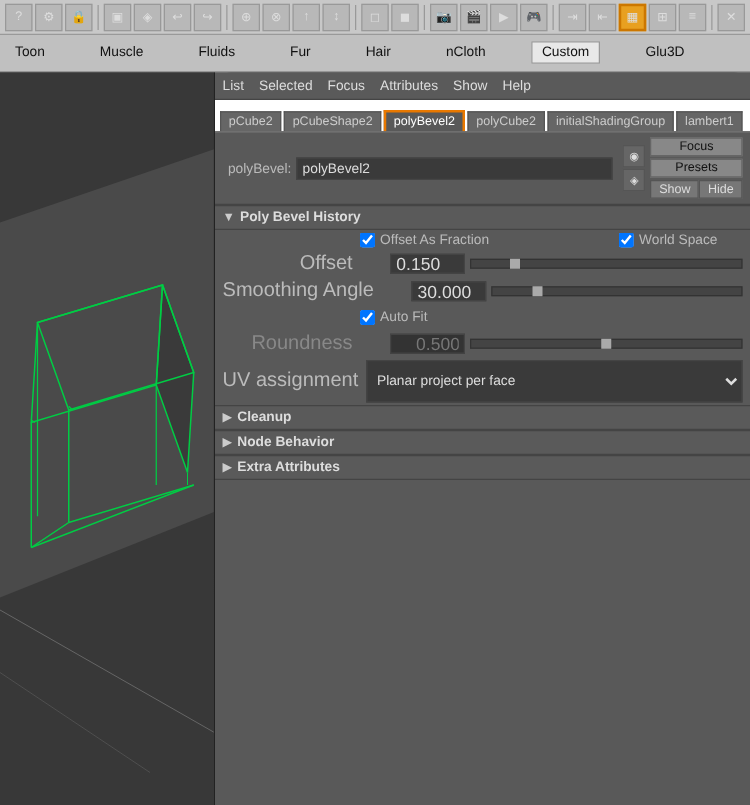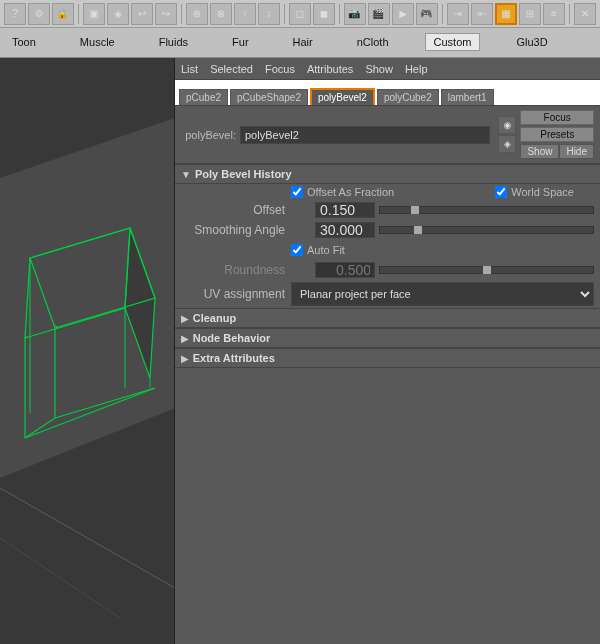--- a/index.html
+++ b/index.html
@@ -251,21 +251,21 @@
 
     
     .attr-row {
       display: flex;
       align-items: center;
       padding: 2px 6px;
       min-height: 20px;
     }
     .attr-label {
       color: #bbb;
-      font-size: 12px;
+      font-size: 16px;
       text-align: right;
       min-width: 110px;
       padding-right: 6px;
     }
     .attr-value-input {
       background: #3a3a3a;
       border: 1px solid #444;
       color: #ddd;
       font-size: 14px;
       padding: 1px 4px;
@@ -295,21 +295,21 @@
       align-items: center;
       padding: 2px 6px;
     }
     .uv-select {
       background: #3a3a3a;
       border: 1px solid #444;
       color: #ddd;
       font-size: 11px;
       padding: 1px 4px;
       flex: 1;
-      height: 24px;
+      height: 34px;
     }
 
     
     .collapsed-section {
       display: flex;
       align-items: center;
       padding: 3px 6px;
       background: #5a5a5a;
       border-top: 1px solid #444;
       border-bottom: 1px solid #444;
@@ -442,20 +442,21 @@
         <span class="attr-menu-item">Attributes</span>
         <span class="attr-menu-item">Show</span>
         <span class="attr-menu-item">Help</span>
       </div>
 
       <div id="tab-bar">
         <div class="attr-tab">pCube2</div>
         <div class="attr-tab">pCubeShape2</div>
         <div class="attr-tab active">polyBevel2</div>
         <div class="attr-tab">polyCube2</div>
+        <div class="attr-tab">initialShadingGroup</div>
         <div class="attr-tab">lambert1</div>
       </div>
 
       <div id="top-controls">
         <span class="label-text">polyBevel:</span>
         <input class="input-field" type="text" value="polyBevel2" style="">
         <div style="margin-left:4px;display:flex;flex-direction:column;gap:1px;">
           <div class="icon-btn">◉</div>
           <div class="icon-btn">◈</div>
         </div>

